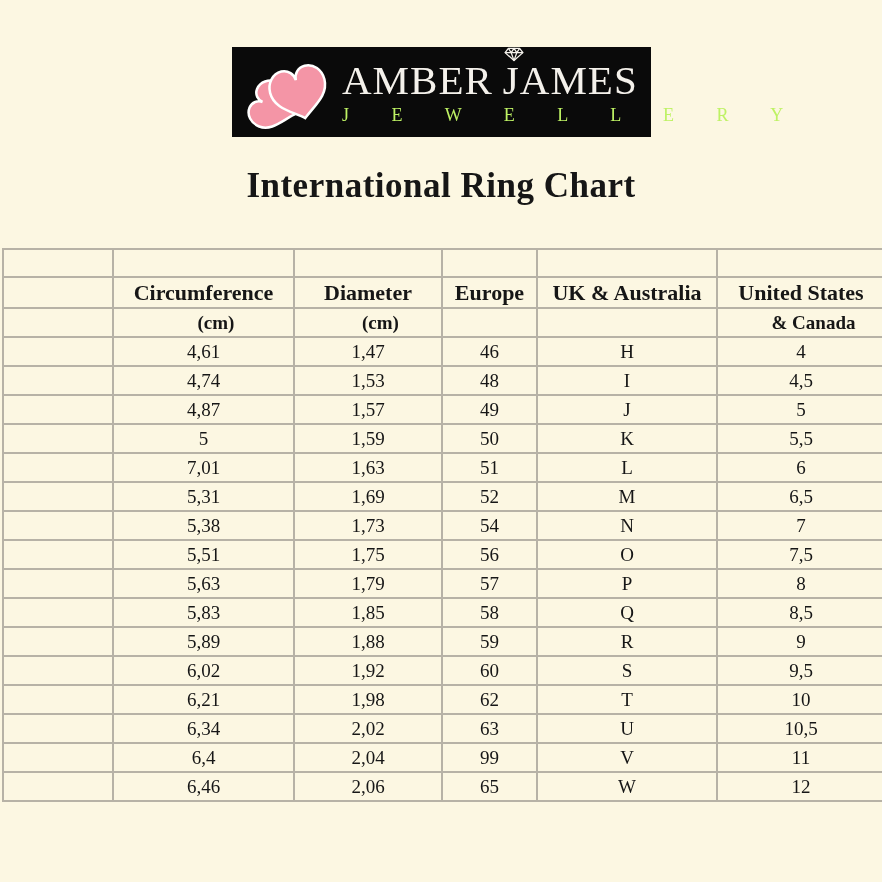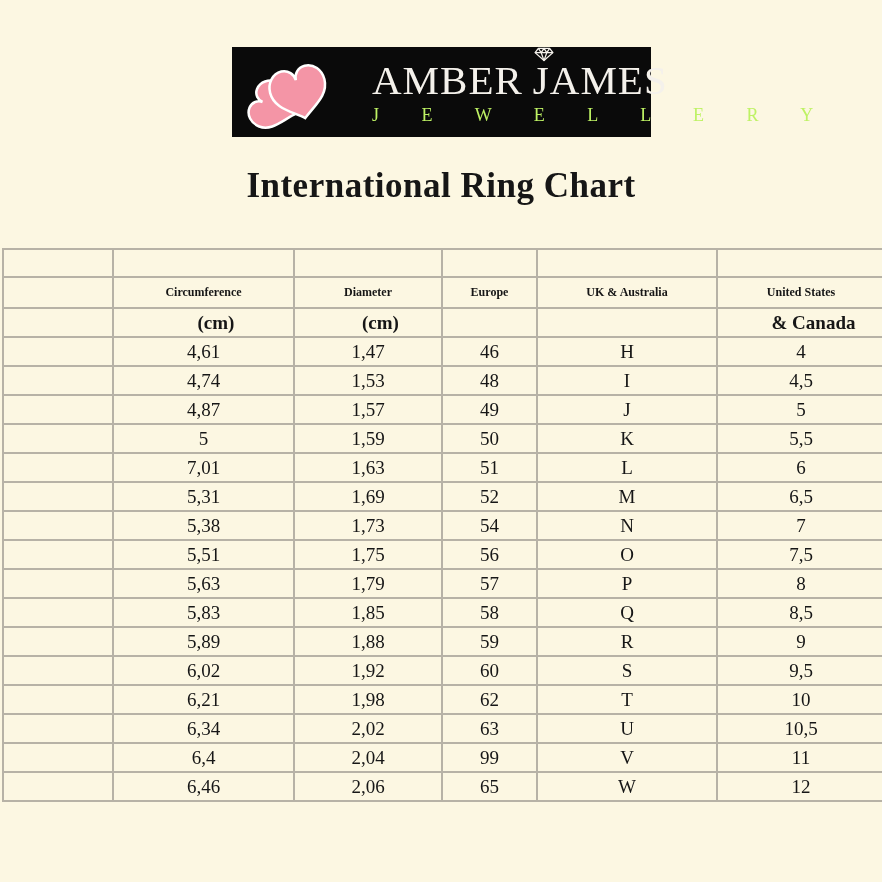--- a/index.html
+++ b/index.html
@@ -19,21 +19,20 @@
   
   .logo-banner {
     position: absolute;
     left: 232px;
     top: 47px;
     width: 419px;
     height: 90px;
     background: #0A0A0A;
     display: flex;
     align-items: center;
-    gap: 30px;
   }
   .hearts {
     flex: 0 0 auto;
     margin-left: 4px;
     margin-top: 6px;
   }
   .brand-text {
     flex: 1 1 auto;
     display: flex;
     flex-direction: column;
@@ -93,21 +92,21 @@
   }
   .ring-table td, .ring-table th {
     border: 2px solid #B7B2A6;
     text-align: center;
     vertical-align: middle;
     padding: 0;
     overflow: hidden;
     white-space: nowrap;
   }
   .ring-table tr.spacer-row td { height: 26px; }
-  .ring-table tr.head-row th { height: 29px; font-weight: bold; font-size: 12px; }
+  .ring-table tr.head-row th { height: 29px; font-weight: bold; font-size: 22px; }
   .ring-table tr.unit-row th { height: 27px; font-weight: bold; font-size: 19px; padding-left: 25px; }
   .ring-table tbody td { height: 27px; font-weight: normal; }
 </style>
 </head>
 <body>
 
 <div class="logo-banner">
   <svg class="hearts" width="104" height="84" viewBox="0 0 104 84">
 
     <g transform="translate(34,52) rotate(-68)">

